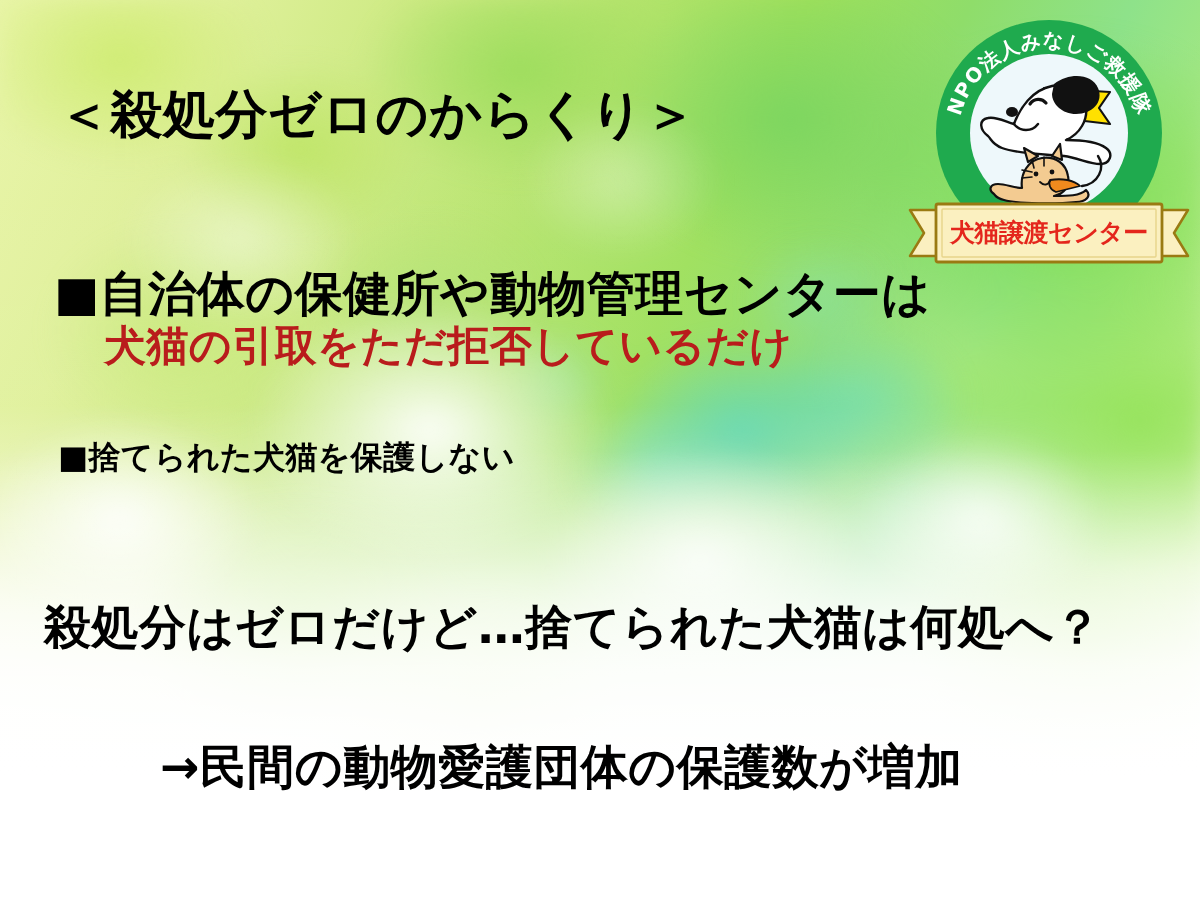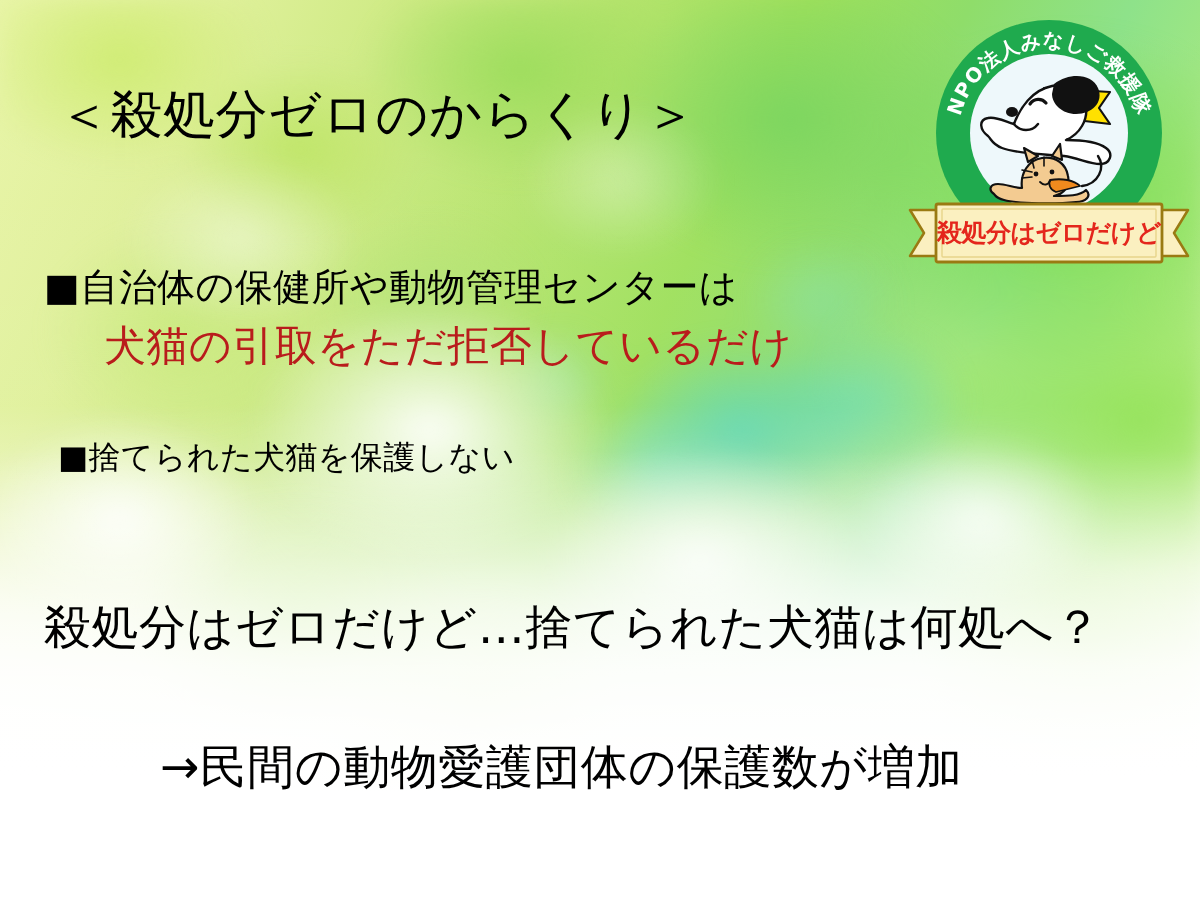--- a/index.html
+++ b/index.html
@@ -102,39 +102,39 @@
   
   .content {
     position: relative;
     z-index: 5;
     width: 1200px;
     height: 901px;
   }
 
   .jp {
     font-family: "DejaVu Sans", "Liberation Sans", sans-serif;
-    font-weight: normal;
+    font-weight: bold;
     color: #000000;
     white-space: nowrap;
     letter-spacing: 0.01em;
   }
 
   .slide-title {
     position: absolute;
     left: 58px;
     top: 84px;
     font-size: 52px;
     line-height: 1.18;
   }
 
   .b1-line1 {
     position: absolute;
-    left: 44px;
+    left: 54px;
     top: 262px;
-    font-size: 38px;
+    font-size: 48px;
   }
   .b1-line2 {
     position: absolute;
     left: 104px;
     top: 318px;
     font-size: 42px;
     color: #b91c1c;
   }
 
   .b2-line1 {
@@ -325,18 +325,18 @@
         <svg viewBox="0 0 282 62" xmlns="http://www.w3.org/2000/svg">
 
           <path d="M2,8 L44,8 L44,54 L2,54 L16,31 Z" fill="#FBF0C0" stroke="#9A7A12" stroke-width="2.5" stroke-linejoin="round"></path>
 
           <path d="M280,8 L238,8 L238,54 L280,54 L266,31 Z" fill="#FBF0C0" stroke="#9A7A12" stroke-width="2.5" stroke-linejoin="round"></path>
 
           <rect x="28" y="2" width="226" height="58" rx="2" fill="#FBF0C0" stroke="#9A7A12" stroke-width="2.8"></rect>
           <rect x="34" y="7" width="214" height="48" rx="1" fill="none" stroke="#E7D48A" stroke-width="1.4"></rect>
         </svg>
       </div>
-      <div class="banner-label">殺処分はゼロだけど</div>
+      <div class="banner-label">犬猫譲渡センター</div>
 
     </div>
 
   </div>
 </div>
 
 </body></html>

